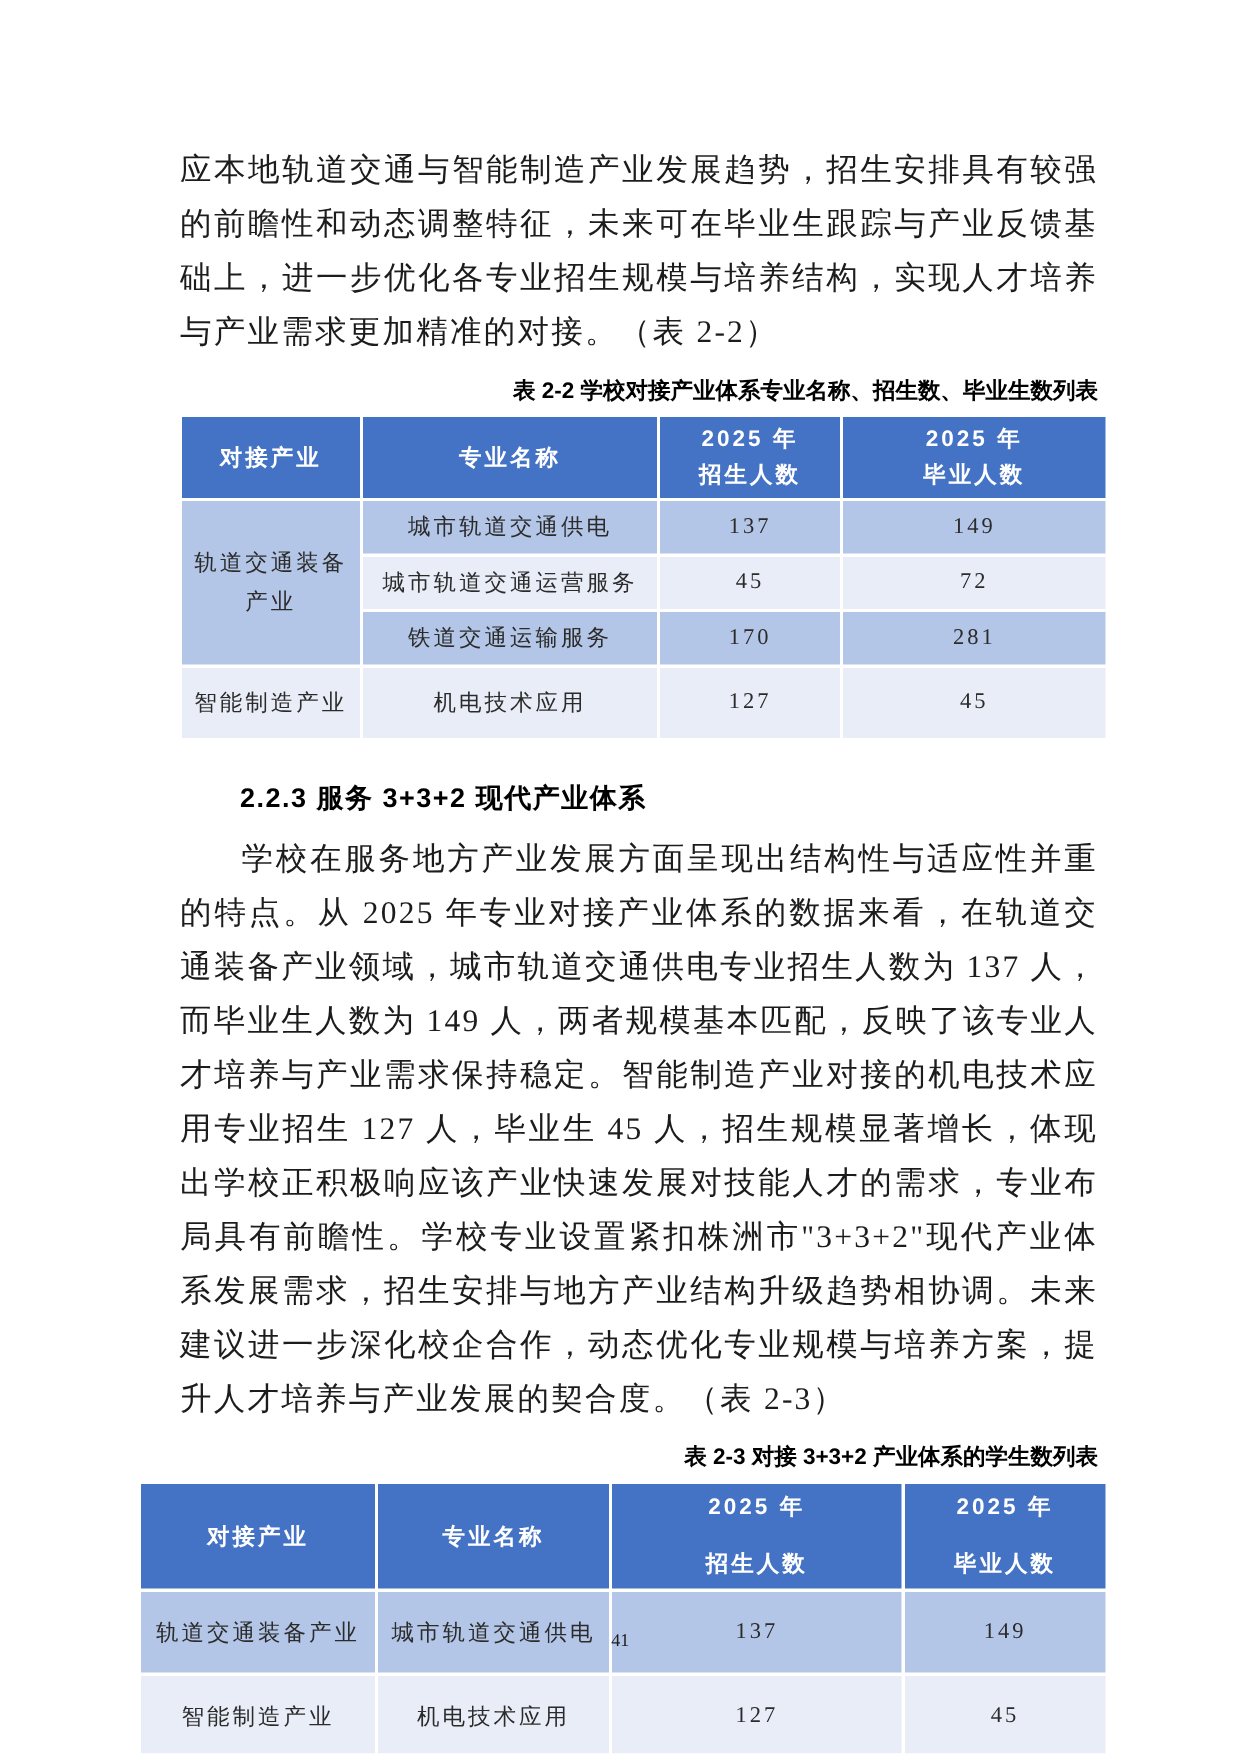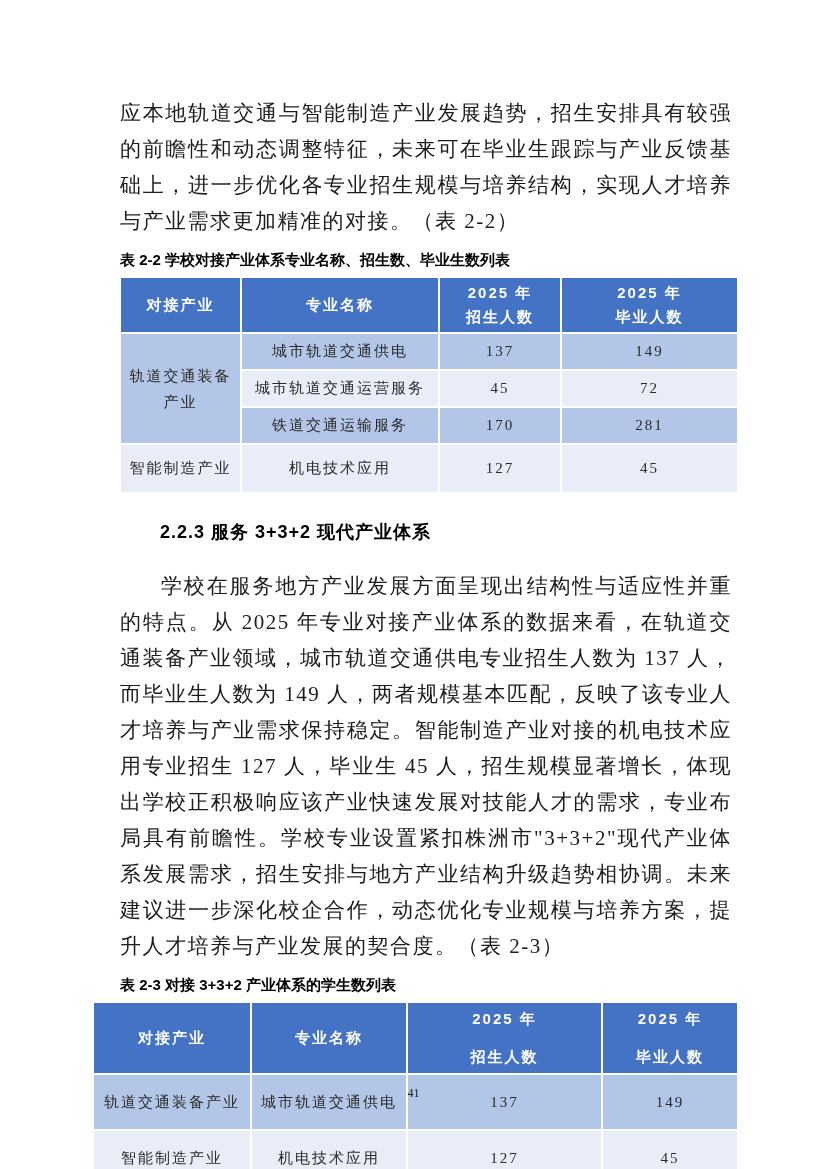--- a/index.html
+++ b/index.html
@@ -24,21 +24,21 @@
     font-size: 21px;
     line-height: 36px;
     letter-spacing: 1.5px;
     text-align: justify;
     color: #1c1c1c;
   }
   .body-text.indent { text-indent: 41px; margin-top: 4px; }
 
   .table-caption {
     margin: 12px 0 6px 0;
-    text-align: left;
+    text-align: right;
     font-family: "Liberation Sans", "DejaVu Sans", sans-serif;
     font-weight: bold;
     font-size: 15px;
     color: #000000;
   }
   .cap23 { }
 
   table.data-table {
     border-collapse: collapse;
     table-layout: fixed;
@@ -80,21 +80,21 @@
   .t23 col.c1 { width: 158px; }
   .t23 col.c2 { width: 156px; }
   .t23 col.c3 { width: 195px; }
   .t23 col.c4 { width: 136px; }
   .t23 th { height: 66px; }
   .t23 th .hline { line-height: 22px; }
   .t23 th .hline + .hline { margin-top: 16px; }
   .t23 td { height: 50px; }
 
   .section-heading {
-    margin: 26px 0 24px 40px;
+    margin: 26px 0 10px 40px;
     font-family: "Liberation Sans", "DejaVu Sans", sans-serif;
     font-weight: bold;
     font-size: 18px;
     letter-spacing: 1px;
     color: #000000;
   }
   .page-number {
     position: absolute;
     left: 0;
     right: 0;

